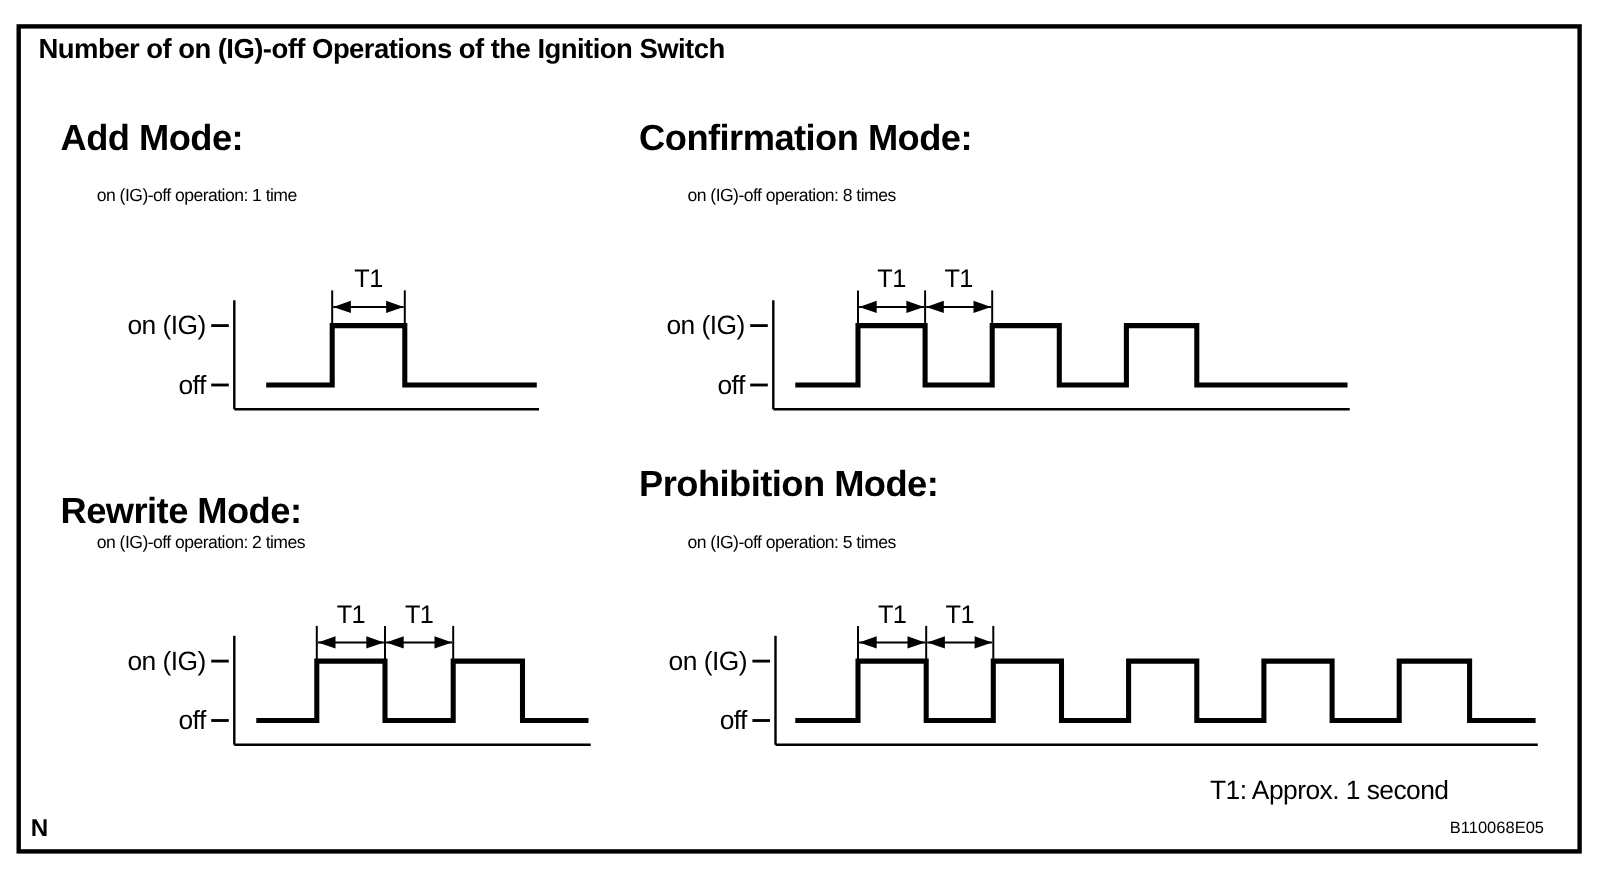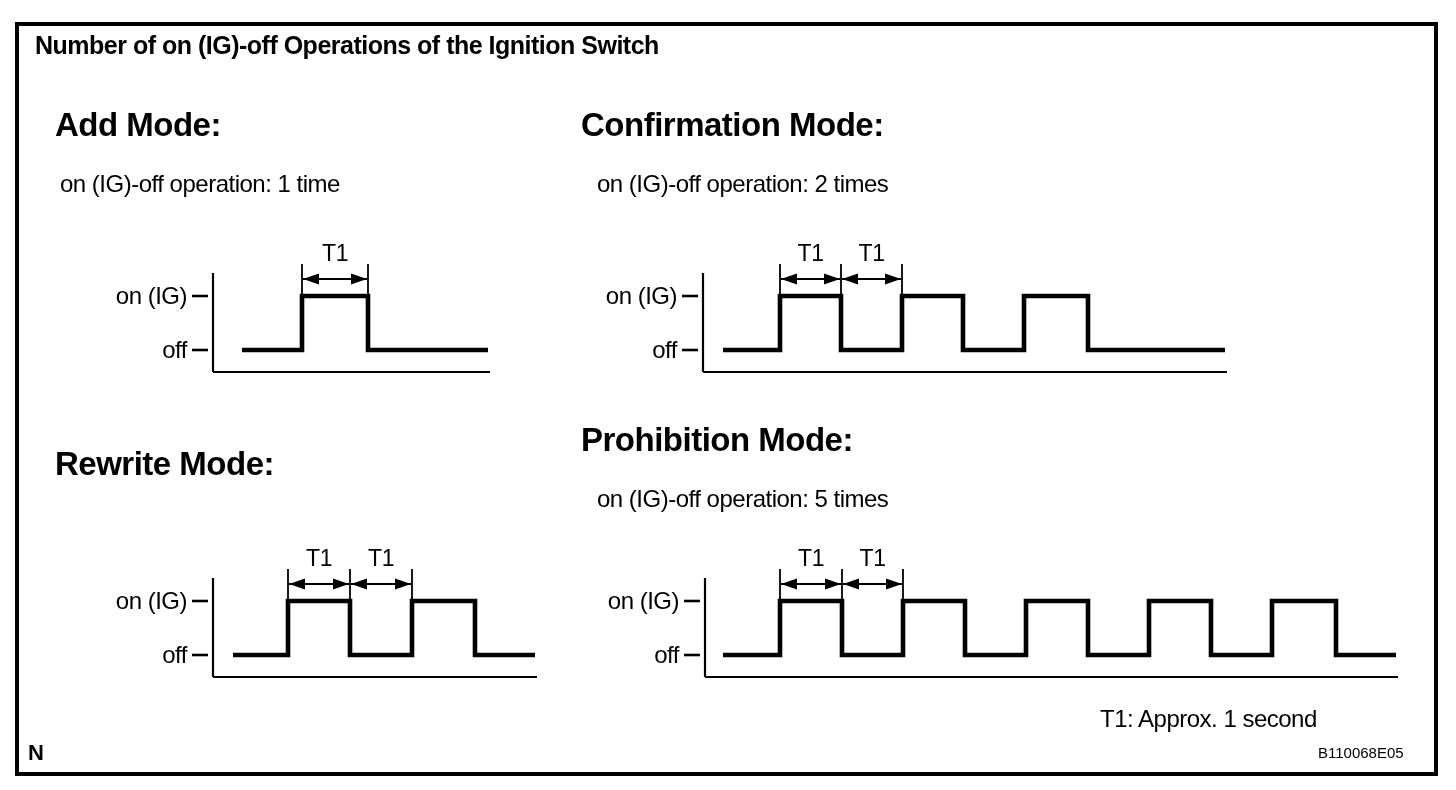--- a/index.html
+++ b/index.html
@@ -13,21 +13,21 @@
   .stage { position: relative; width: 1456px; height: 688px; padding-left: 35px; }
   .frame {
     position: absolute; left: 15px; top: 22px;
     width: 1423px; height: 754px;
     border: 4px solid #000;
     box-sizing: border-box;
   }
   .txt { position: absolute; white-space: nowrap; letter-spacing: -0.5px; line-height: 1.15; }
   .fig-title   { left: 35px;  top: 31px;  font-size: 25px; font-weight: bold; }
   .mode-title  { font-size: 33px; font-weight: bold; }
-  .mode-op     { font-size: 24px; }
+  .mode-op     { font-size: 16px; margin-left: 28px; }
   #t-add  { left: 55px;  top: 106px; }
   #o-add  { left: 60px;  top: 170px; }
   #t-conf { left: 581px; top: 106px; }
   #o-conf { left: 597px; top: 170px; }
   #t-rew  { left: 55px;  top: 445px; }
   #o-rew  { left: 60px;  top: 485px; }
   #t-pro  { left: 581px; top: 421px; }
   #o-pro  { left: 597px; top: 485px; }
   .footnote { left: 1100px; top: 705px; font-size: 24px; }
   .fig-code { left: 1318px; top: 744px; font-size: 15px; letter-spacing: 0; }
@@ -46,23 +46,24 @@
 <div class="stage">
 
   <div class="frame"></div>
 
   <div class="txt fig-title">Number of on (IG)-off Operations of the Ignition Switch</div>
 
   <div class="txt mode-title" id="t-add">Add Mode:</div>
   <div class="txt mode-op" id="o-add">on (IG)-off operation: 1 time</div>
 
   <div class="txt mode-title" id="t-conf">Confirmation Mode:</div>
-  <div class="txt mode-op" id="o-conf">on (IG)-off operation: 2 times</div>
+  <div class="txt mode-op" id="o-conf">on (IG)-off operation: 8 times</div>
 
   <div class="txt mode-title" id="t-rew">Rewrite Mode:</div>
+  <div class="txt mode-op" id="o-rew">on (IG)-off operation: 2 times</div>
 
   <div class="txt mode-title" id="t-pro">Prohibition Mode:</div>
   <div class="txt mode-op" id="o-pro">on (IG)-off operation: 5 times</div>
 
   <svg id="wave-svg" width="1456" height="790" xmlns="http://www.w3.org/2000/svg">
       <g>
         <line x1="213" y1="273" x2="213" y2="372" class="thin"></line>
         <line x1="213" y1="372" x2="490" y2="372" class="thin"></line>
         <line x1="192" y1="296" x2="208" y2="296" class="dash"></line>
         <line x1="192" y1="350" x2="208" y2="350" class="dash"></line>

